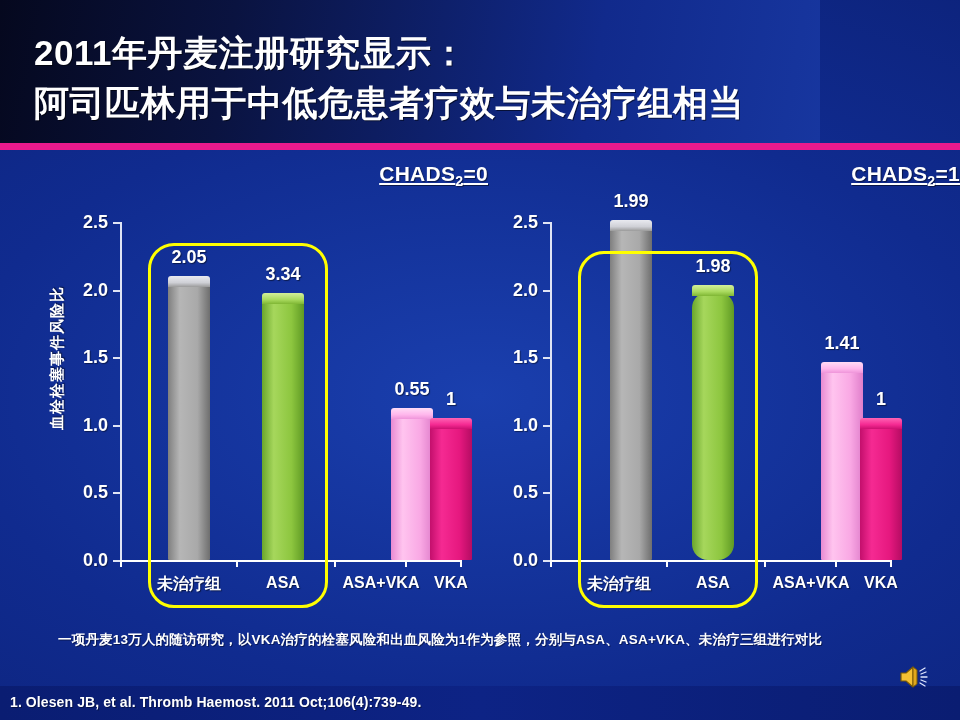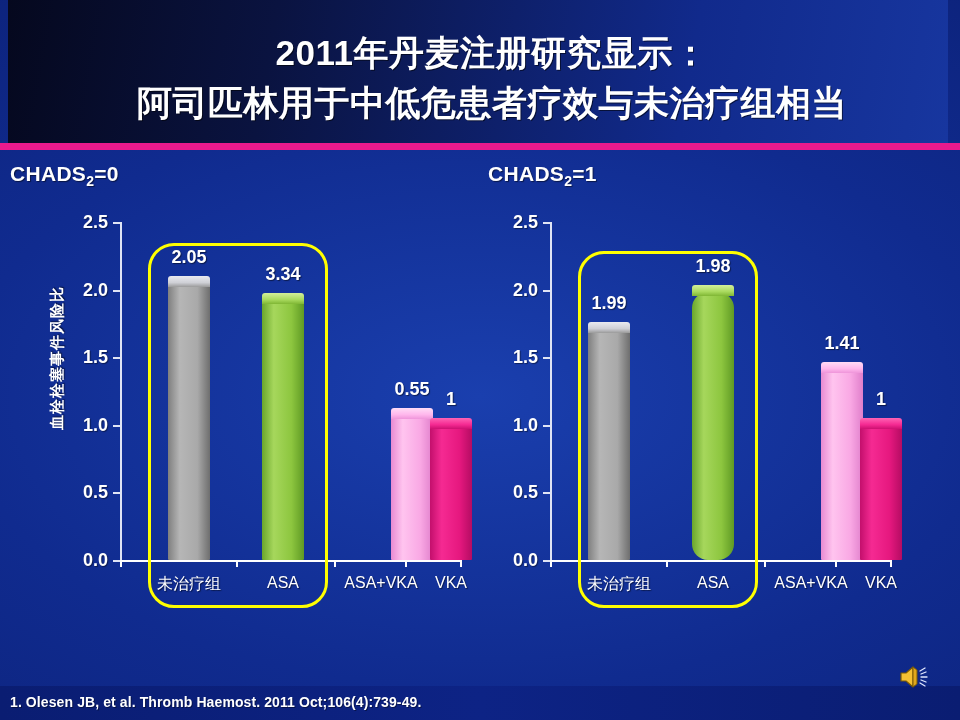--- a/index.html
+++ b/index.html
@@ -14,24 +14,23 @@
   .slide {
     position:absolute; inset:0;
     width:960px; height:720px;
     background:
       radial-gradient(ellipse 120% 90% at 50% 55%, #1a3fae 0%, #102b8f 45%, #0a1d6e 100%);
     overflow:hidden;
   }
 
   
   .header {
-    position:absolute; left:8px; top:0; width:940px; height:144px;
+    position:absolute; left:0; top:0; width:820px; height:144px;
     background: linear-gradient(100deg, #05081e 0%, #0a1340 28%, #112a8c 72%, #17369f 100%);
     overflow:hidden;
-    text-align:center;
   }
   .header-title {
     position:absolute; left:34px; top:28px; width:900px;
     color:#ffffff;
     font-size:35px;
     font-weight:bold;
     line-height:1.42;
     letter-spacing:0.5px;
     text-shadow: 1px 1px 0 rgba(0,0,0,0.55);
     white-space:pre-line;
@@ -41,24 +40,25 @@
     background:#ea1a8d;
   }
 
   
   .panel { position:absolute; top:150px; height:475px; }
   .panel-left  { left:10px;  width:478px; }
   .panel-right { left:488px; width:472px; }
 
   .panel-title {
     position:absolute; top:12px; left:0; width:100%;
-    text-align:left;
+    text-align:right;
     color:#ffffff; font-size:21px; font-weight:bold;
     letter-spacing:0.3px;
     text-shadow:1px 1px 1px rgba(0,0,0,0.5);
+    text-decoration:underline;
   }
   .panel-title sub { font-size:14px; vertical-align:sub; }
 
   
   .axis-title {
     position:absolute;
     left:38px; top:280px;
     transform: rotate(-90deg);
     transform-origin: left top;
     color:#ffffff;
@@ -121,21 +121,21 @@
   .bar-green  { background:linear-gradient(90deg,#6aa62c 0%,#a6d75c 28%,#8dc63f 70%,#5f9a24 100%); }
   .bar-green  .cap { background:linear-gradient(180deg,#d3ef9a 0%,#a9da5e 60%,#7fb634 100%); }
   .bar-pink   { background:linear-gradient(90deg,#e88ad2 0%,#ffc4ef 28%,#f9a8e4 70%,#e07fcb 100%);margin-left:31px; }
   .bar-pink   .cap { background:linear-gradient(180deg,#ffdcf6 0%,#ffb7ec 60%,#ef95da 100%); }
   .bar-magenta{ background:linear-gradient(90deg,#c30f6c 0%,#f52a92 28%,#e6187f 70%,#b50c63 100%); }
   .bar-magenta .cap { background:linear-gradient(180deg,#ff63b4 0%,#f42a92 60%,#cc1070 100%); }
 
   .cat-label {
     position:absolute; top:352px;
     transform:translateX(-50%);
-    color:#ffffff; font-size:16px; font-weight:normal;
+    color:#ffffff; font-size:16px; font-weight:bold;
     white-space:nowrap;
     text-shadow:1px 1px 1px rgba(0,0,0,0.5);
   }
 
   
   .highlight {
     position:absolute;
     border:3px solid #ffff00;
     border-radius:26px;
     pointer-events:none;
@@ -244,21 +244,21 @@
         <div class="tick-label" style="top: 135.2px;">1.5</div>
         <div class="tick" style="top: 67.6px;"></div>
         <div class="tick-label" style="top: 67.6px;">2.0</div>
         <div class="tick" style="top: 0px;"></div>
         <div class="tick-label" style="top: 0px;">2.5</div>
         <div class="tick-x" style="left: 0px;"></div>
         <div class="tick-x" style="left: 116px;"></div>
         <div class="tick-x" style="left: 214px;"></div>
         <div class="tick-x" style="left: 285px;"></div>
         <div class="tick-x" style="left: 340px;"></div>
-        <div class="bar bar-grey" style="left: 38px; height: 231px; margin-top: 28px;">
+        <div class="bar bar-grey" style="left: 60px; height: 333px; margin-top: 28px;">
           <div class="cap"></div>
           <div class="val">1.99</div>
         </div>
         <div class="cat-label" style="left: 69px;">未治疗组</div>
         <div class="bar bar-green" style="left: 142px; height: 267.696px; border-radius: 16px;">
           <div class="cap"></div>
           <div class="val">1.98</div>
         </div>
         <div class="cat-label" style="left: 163px;">ASA</div>
         <div class="bar bar-pink" style="left: 240px; height: 190.632px;">
@@ -268,20 +268,21 @@
         <div class="cat-label" style="left: 261px;">ASA+VKA</div>
         <div class="bar bar-magenta" style="left: 310px; height: 135.2px;">
           <div class="cap"></div>
           <div class="val">1</div>
         </div>
         <div class="cat-label" style="left: 331px;">VKA</div>
         <div class="highlight" style="left: 28px; width: 180px; top: 28.952px; height: 357.048px;"></div>
       </div>
   </div>
 
+  <div class="caption">一项丹麦13万人的随访研究，以VKA治疗的栓塞风险和出血风险为1作为参照，分别与ASA、ASA+VKA、未治疗三组进行对比</div>
   <div class="footer-band"></div>
   <div class="citation">1.  Olesen JB, et al. Thromb Haemost. 2011 Oct;106(4):739-49.</div>
 
   <div class="speaker">
     <svg width="34" height="30" viewBox="0 0 34 30">
       <path d="M3 11 L8 11 L15 5 L15 25 L8 19 L3 19 Z" fill="#f5c133" stroke="#7a5a06" stroke-width="1.2" stroke-linejoin="round"></path>
       <path d="M15 5 L15 25 L19 22 L19 8 Z" fill="#e0a81c" stroke="#7a5a06" stroke-width="1"></path>
       <g stroke="#dfe6ff" stroke-width="1.3" stroke-linecap="round">
         <line x1="22" y1="9" x2="27" y2="6"></line>
         <line x1="23" y1="15" x2="29" y2="15"></line>

